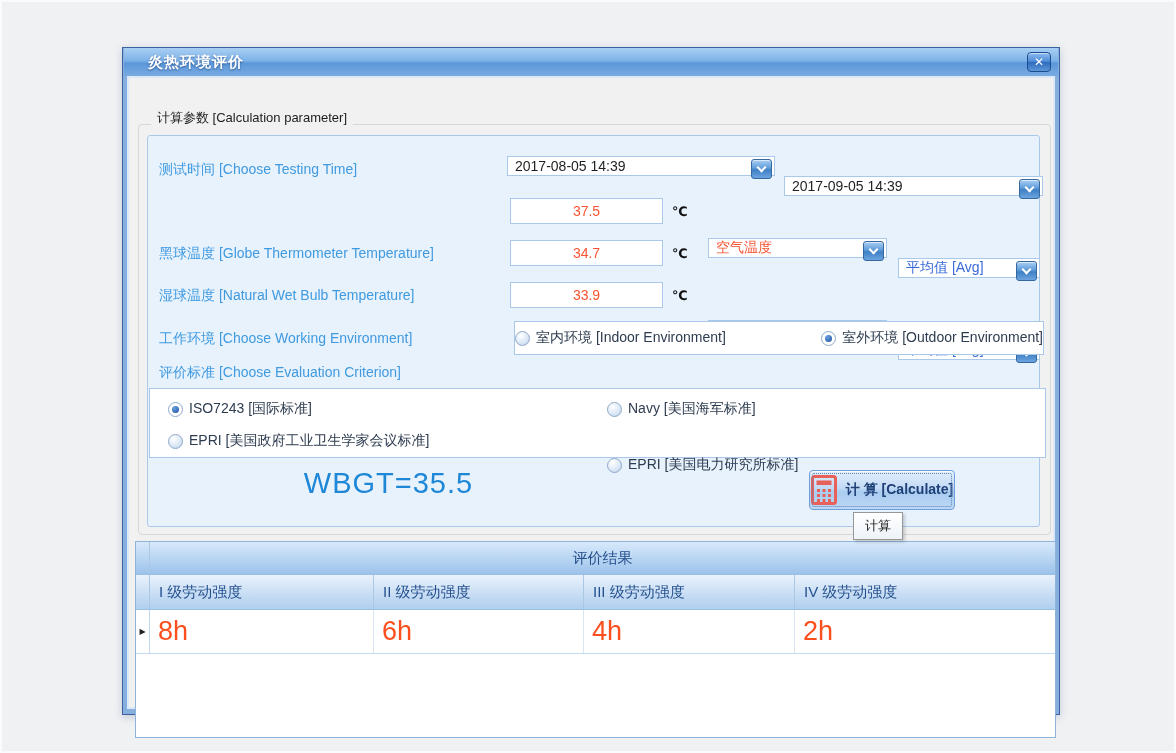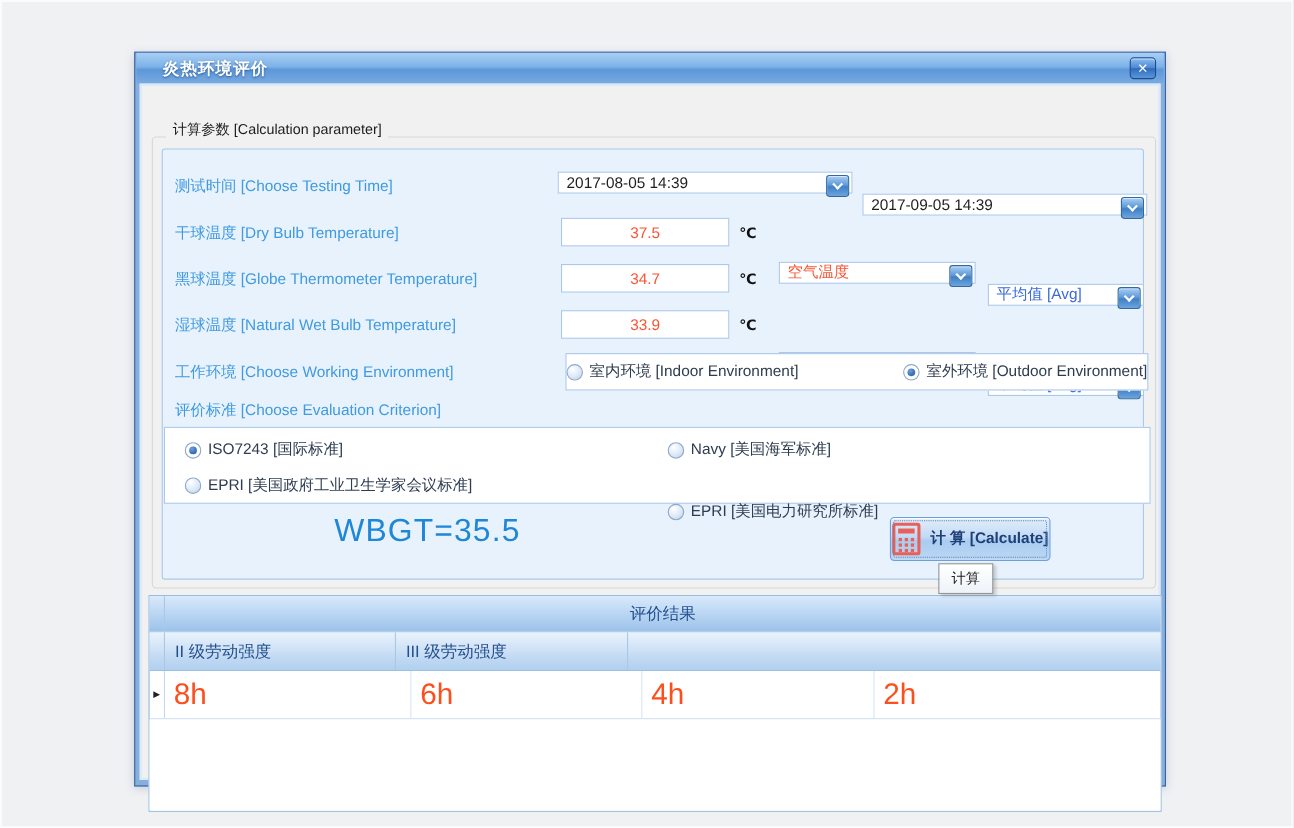--- a/index.html
+++ b/index.html
@@ -124,21 +124,20 @@
             <span class="chev"></span>
           </span>
       </div>
       <div class="abs combo" style="left:655px; top:78px; width:259px;">
         <span>2017-09-05 14:39</span>
         <span class="combo-btn">
             <span class="chev"></span>
           </span>
       </div>
 
-      <span class="abs field-label" style="left:30px; top:125px;">干球温度 [Dry Bulb Temperature]</span>
       <input class="abs temp-input" style="left: 381px; top: 120px;" value="37.5">
       <span class="abs unit" style="left:543px; top:126px;">℃</span>
       <div class="abs combo" style="left:579px; top:120px; width:179px;">
         <span class="src-text">空气温度</span>
         <span class="combo-btn">
             <span class="chev"></span>
           </span>
       </div>
       <div class="abs combo" style="left:769px; top:120px; width:142px;">
         <span class="stat-text">平均值 [Avg]</span>
@@ -233,22 +232,24 @@
 
       <div class="tooltip" style="left:724px; top:434px;">计算</div>
 
       <div class="rtable">
         <div class="rt-title">
           <span class="sel-spacer"></span>
           <span class="rt-title-text">评价结果</span>
         </div>
         <div class="rt-head">
           <span class="sel-spacer"></span>
+          <span class="hcell c1">I 级劳动强度</span>
           <span class="hcell c2">II 级劳动强度</span>
           <span class="hcell c3">III 级劳动强度</span>
+          <span class="hcell c4">IV 级劳动强度</span>
         </div>
         <div class="rt-row">
           <span class="sel-cell">▶</span>
           <span class="dcell c1">8h</span>
           <span class="dcell c2">6h</span>
           <span class="dcell c3">4h</span>
           <span class="dcell c4">2h</span>
         </div>
         <div class="rt-filler"></div>
       </div>

